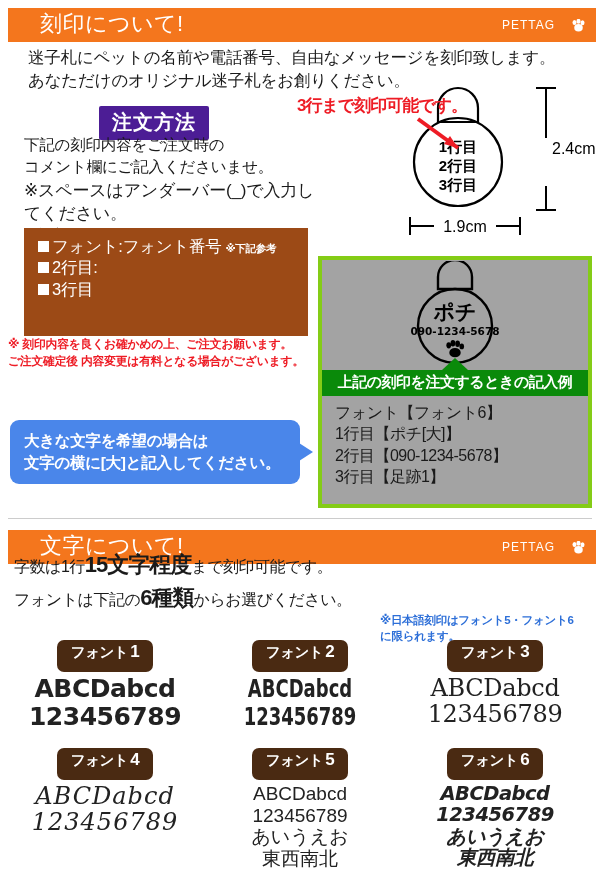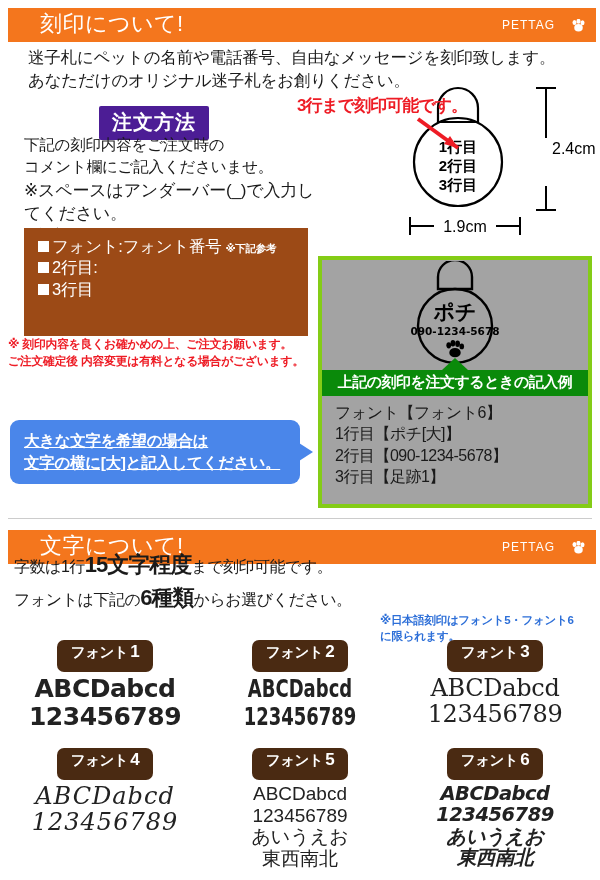--- a/index.html
+++ b/index.html
@@ -113,21 +113,20 @@
     position: absolute;
     background: #4a86ea;
     color: #ffffff;
     border-radius: 9px;
     font-size: 15.5px;
     font-weight: 700;
     line-height: 1.42;
     padding: 10px 14px;
     white-space: pre-line;
     letter-spacing: -0.3px;
-    text-decoration: underline;
   }
   .blue-callout::after {
     content: "";
     position: absolute;
     right: -13px; top: 50%;
     margin-top: -9px;
     border-top: 9px solid transparent;
     border-bottom: 9px solid transparent;
     border-left: 14px solid #4a86ea;
   }

